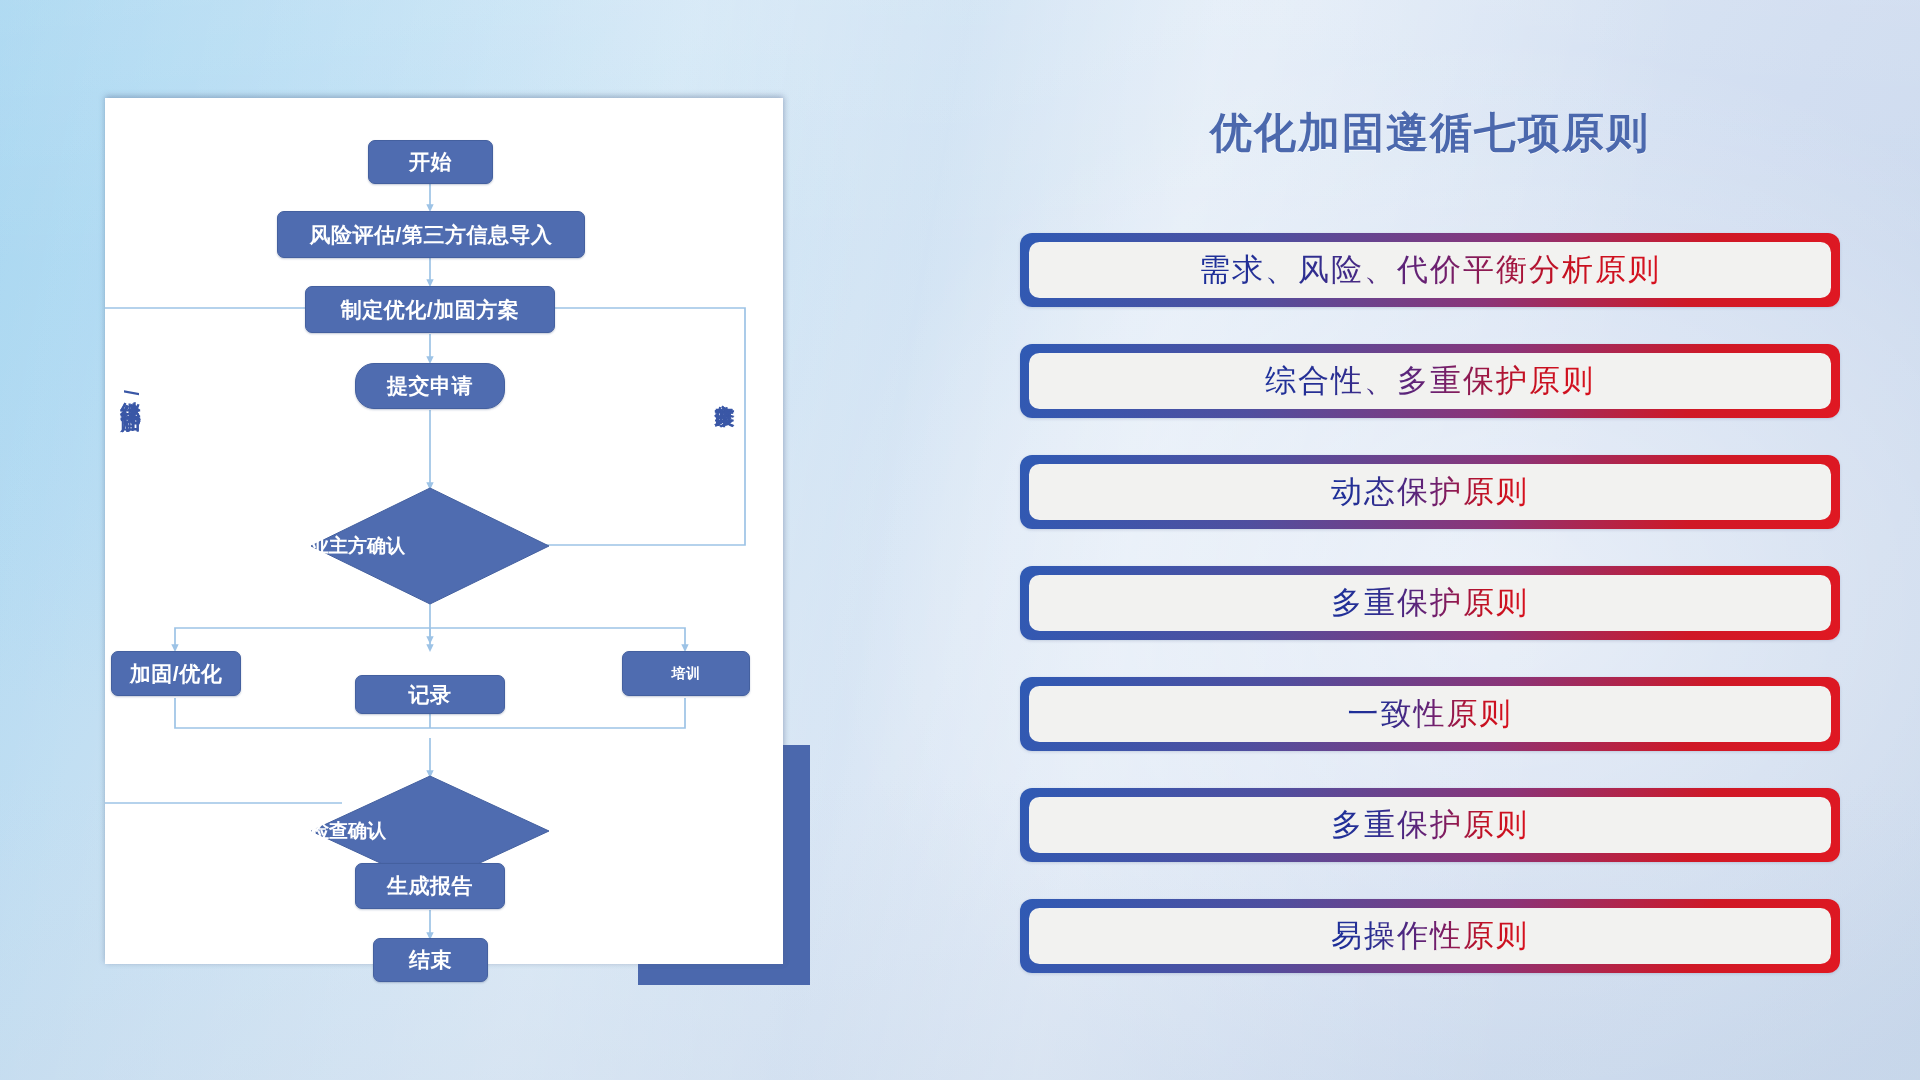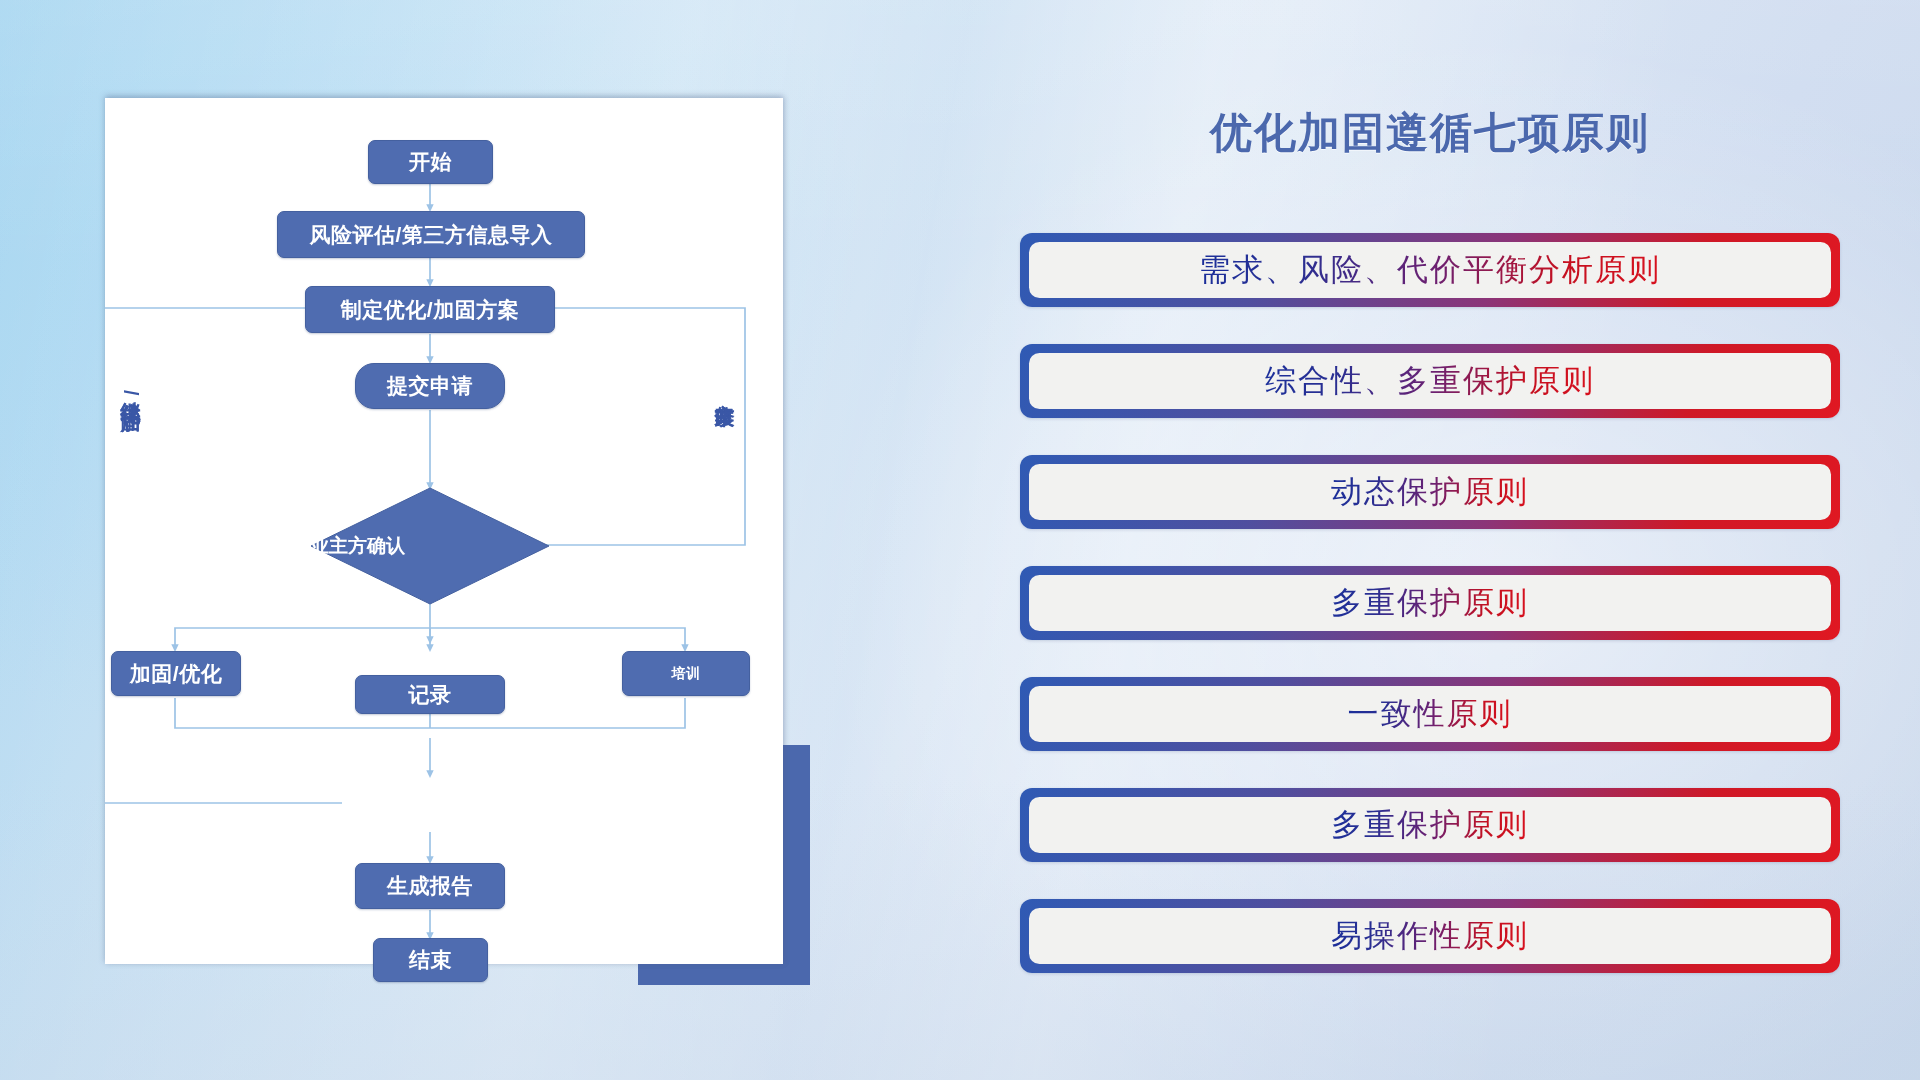--- a/index.html
+++ b/index.html
@@ -205,20 +205,28 @@
   </div>
 
   <div class="node" style="left:250px; top:553px; width:150px; height:39px; font-size:21px;margin-top:24px;">
     <span>记录</span>
   </div>
 
   <div class="node" style="left:517px; top:553px; width:128px; height:45px; font-size:14px;">
     <span>培训</span>
   </div>
 
+  <div class="diamond-wrap" style="left:205px; top:677px; width:240px; height:112px;">
+    <svg viewBox="0 0 240 112" width="240" height="112" xmlns="http://www.w3.org/2000/svg">
+      <polygon points="120,1 239,56 120,111 1,56" fill="#4f6cb0" stroke="#44609f" stroke-width="1"></polygon>
+    </svg>
+    <div class="diamond-label" style="font-size:19px;">
+      <span>检查确认</span>
+    </div>
+  </div>
 
   <div class="node" style="left:250px; top:765px; width:150px; height:46px; font-size:21px;">
     <span>生成报告</span>
   </div>
 
   <div class="node" style="left:268px; top:840px; width:115px; height:44px; font-size:21px;">
     <span>结束</span>
   </div>
 
   <div class="vlabel" style="left:13px; top:288px; font-size:20px;">

